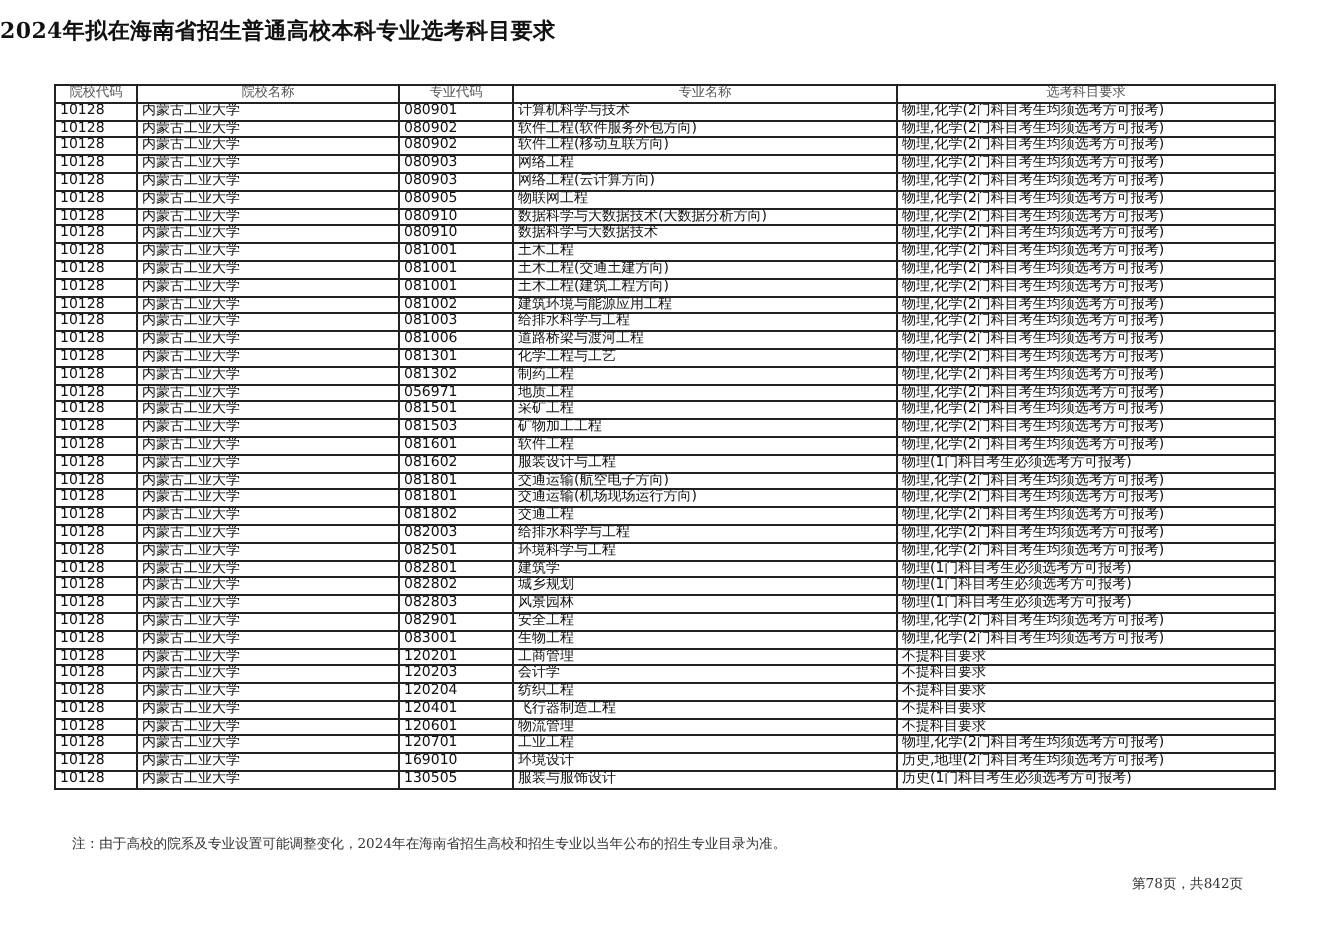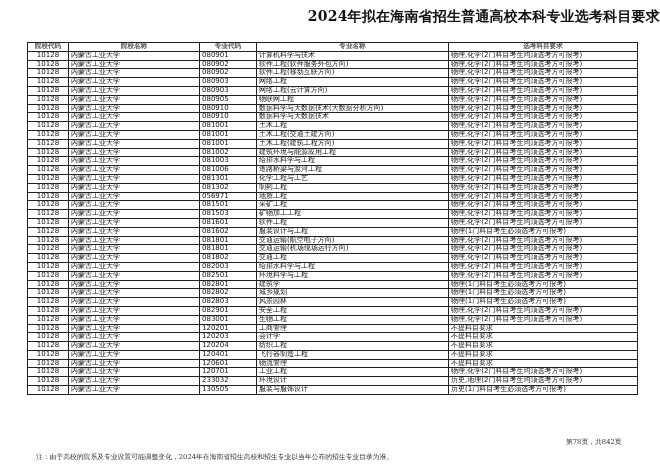--- a/index.html
+++ b/index.html
@@ -1,23 +1,23 @@
 <!DOCTYPE html>
 <html><head>
 <meta charset="utf-8">
 <style>
   html,body{margin:0;padding:0;background:#fff;}
   body{width:660px;height:466px;position:relative;overflow:hidden;font-family:"DejaVu Sans",sans-serif;color:#111;}
-  .title{position:absolute;left:0;top:8px;width:660px;text-align:right;font-family:"DejaVu Serif",serif;font-size:14px;font-weight:bold;letter-spacing:0.2px;}
+  .title{position:absolute;left:0;top:8px;width:660px;text-align:left;font-family:"DejaVu Serif",serif;font-size:11px;font-weight:bold;letter-spacing:0.2px;}
   table{position:absolute;left:27px;top:42px;border-collapse:collapse;table-layout:fixed;border:1.2px solid #000;}
   td,th{border:0.8px solid #222;height:7.8px;padding:0 2px;font-size:7px;line-height:7.8px;white-space:nowrap;overflow:hidden;font-weight:normal;}
-  th{font-family:"DejaVu Serif",serif;color:#555;text-align:center;font-size:6.6px;font-weight:bold;}
-  td.c{text-align:center;}
+  th{font-family:"DejaVu Serif",serif;color:#555;text-align:center;font-size:6.6px;}
+  td.c{}
   .c1{width:36px;} .c2{width:126px;} .c3{width:52px;} .c4{width:187px;} .c5{width:184px;}
-  .note{position:absolute;left:36px;top:452px;font-family:"DejaVu Serif",serif;font-size:6.8px;color:#333;text-align:center;}
+  .note{position:absolute;left:36px;top:417px;font-family:"DejaVu Serif",serif;font-size:6.8px;color:#333;text-align:center;}
   .page{position:absolute;left:554px;top:437px;font-family:"DejaVu Serif",serif;font-size:6.8px;color:#333;margin-left:12px;}
 </style>
 </head>
 <body>
 
 <div class="title">2024年拟在海南省招生普通高校本科专业选考科目要求</div>
 
 <table>
   <thead>
     <tr>
@@ -284,21 +284,21 @@
       <tr>
         <td class="c">10128</td>
         <td>内蒙古工业大学</td>
         <td>120701</td>
         <td>工业工程</td>
         <td>物理,化学(2门科目考生均须选考方可报考)</td>
       </tr>
       <tr>
         <td class="c">10128</td>
         <td>内蒙古工业大学</td>
-        <td>233032</td>
+        <td>169010</td>
         <td>环境设计</td>
         <td>历史,地理(2门科目考生均须选考方可报考)</td>
       </tr>
       <tr>
         <td class="c">10128</td>
         <td>内蒙古工业大学</td>
         <td>130505</td>
         <td>服装与服饰设计</td>
         <td>历史(1门科目考生必须选考方可报考)</td>
       </tr>

